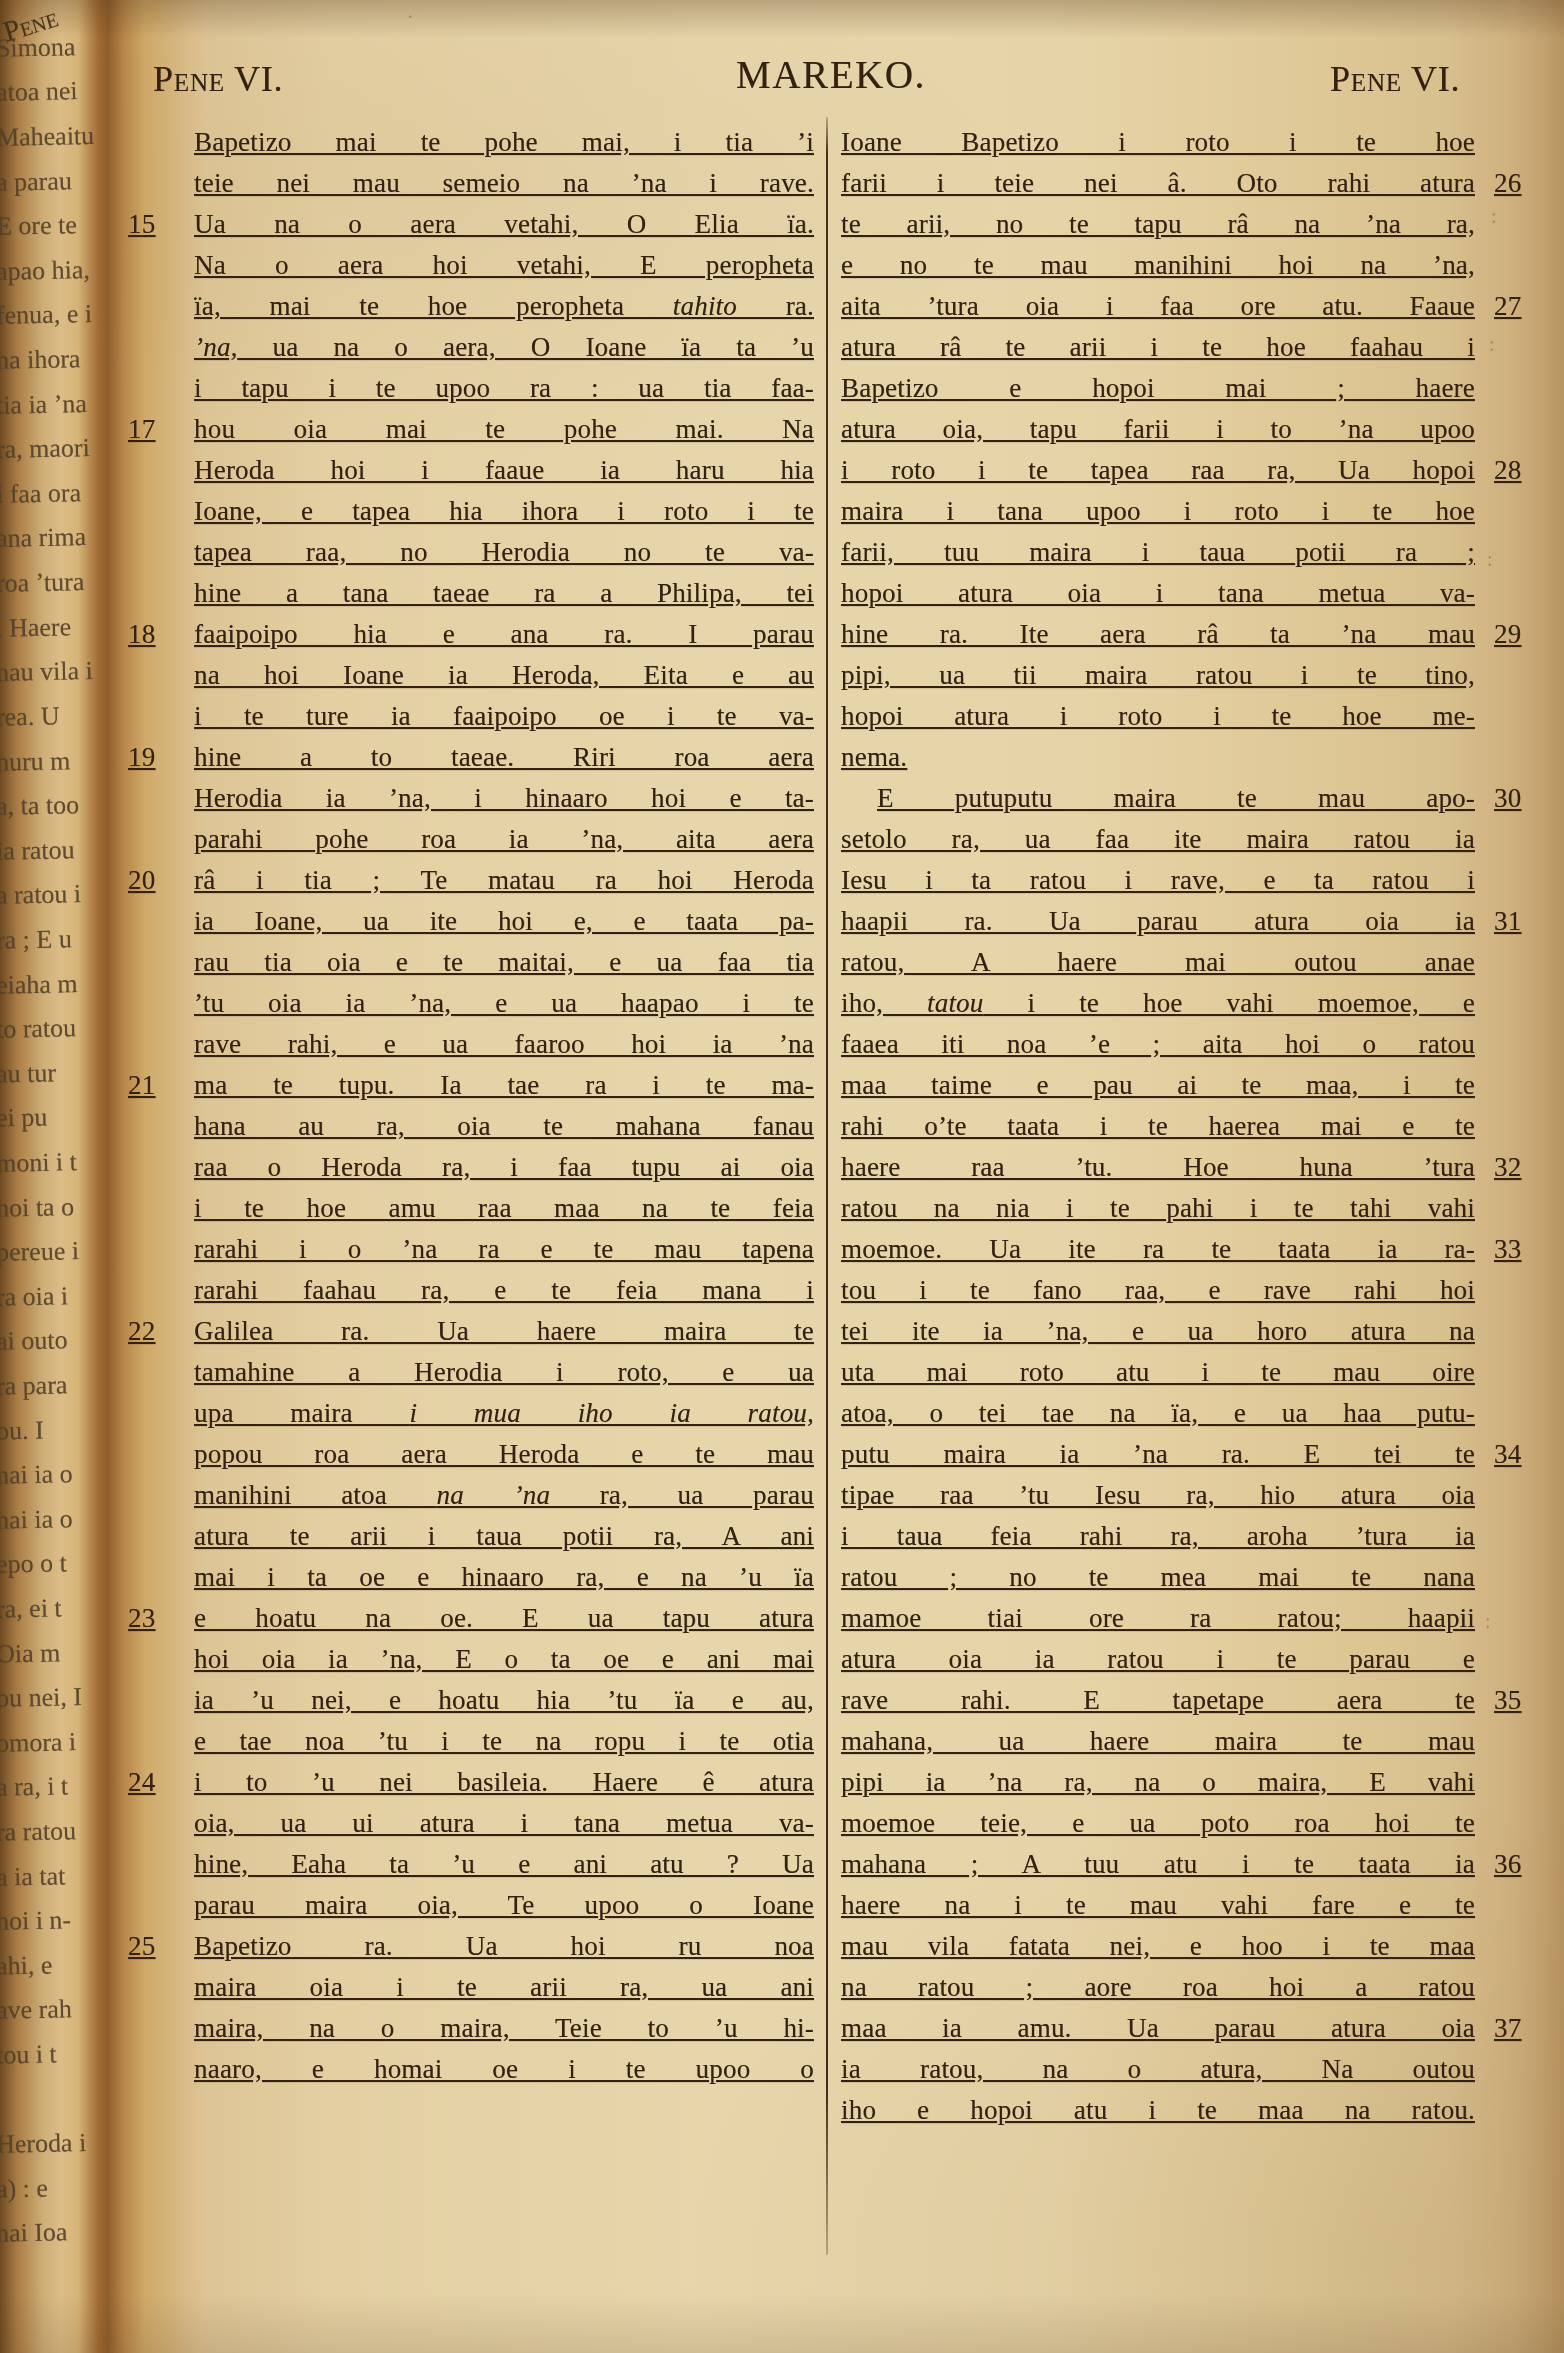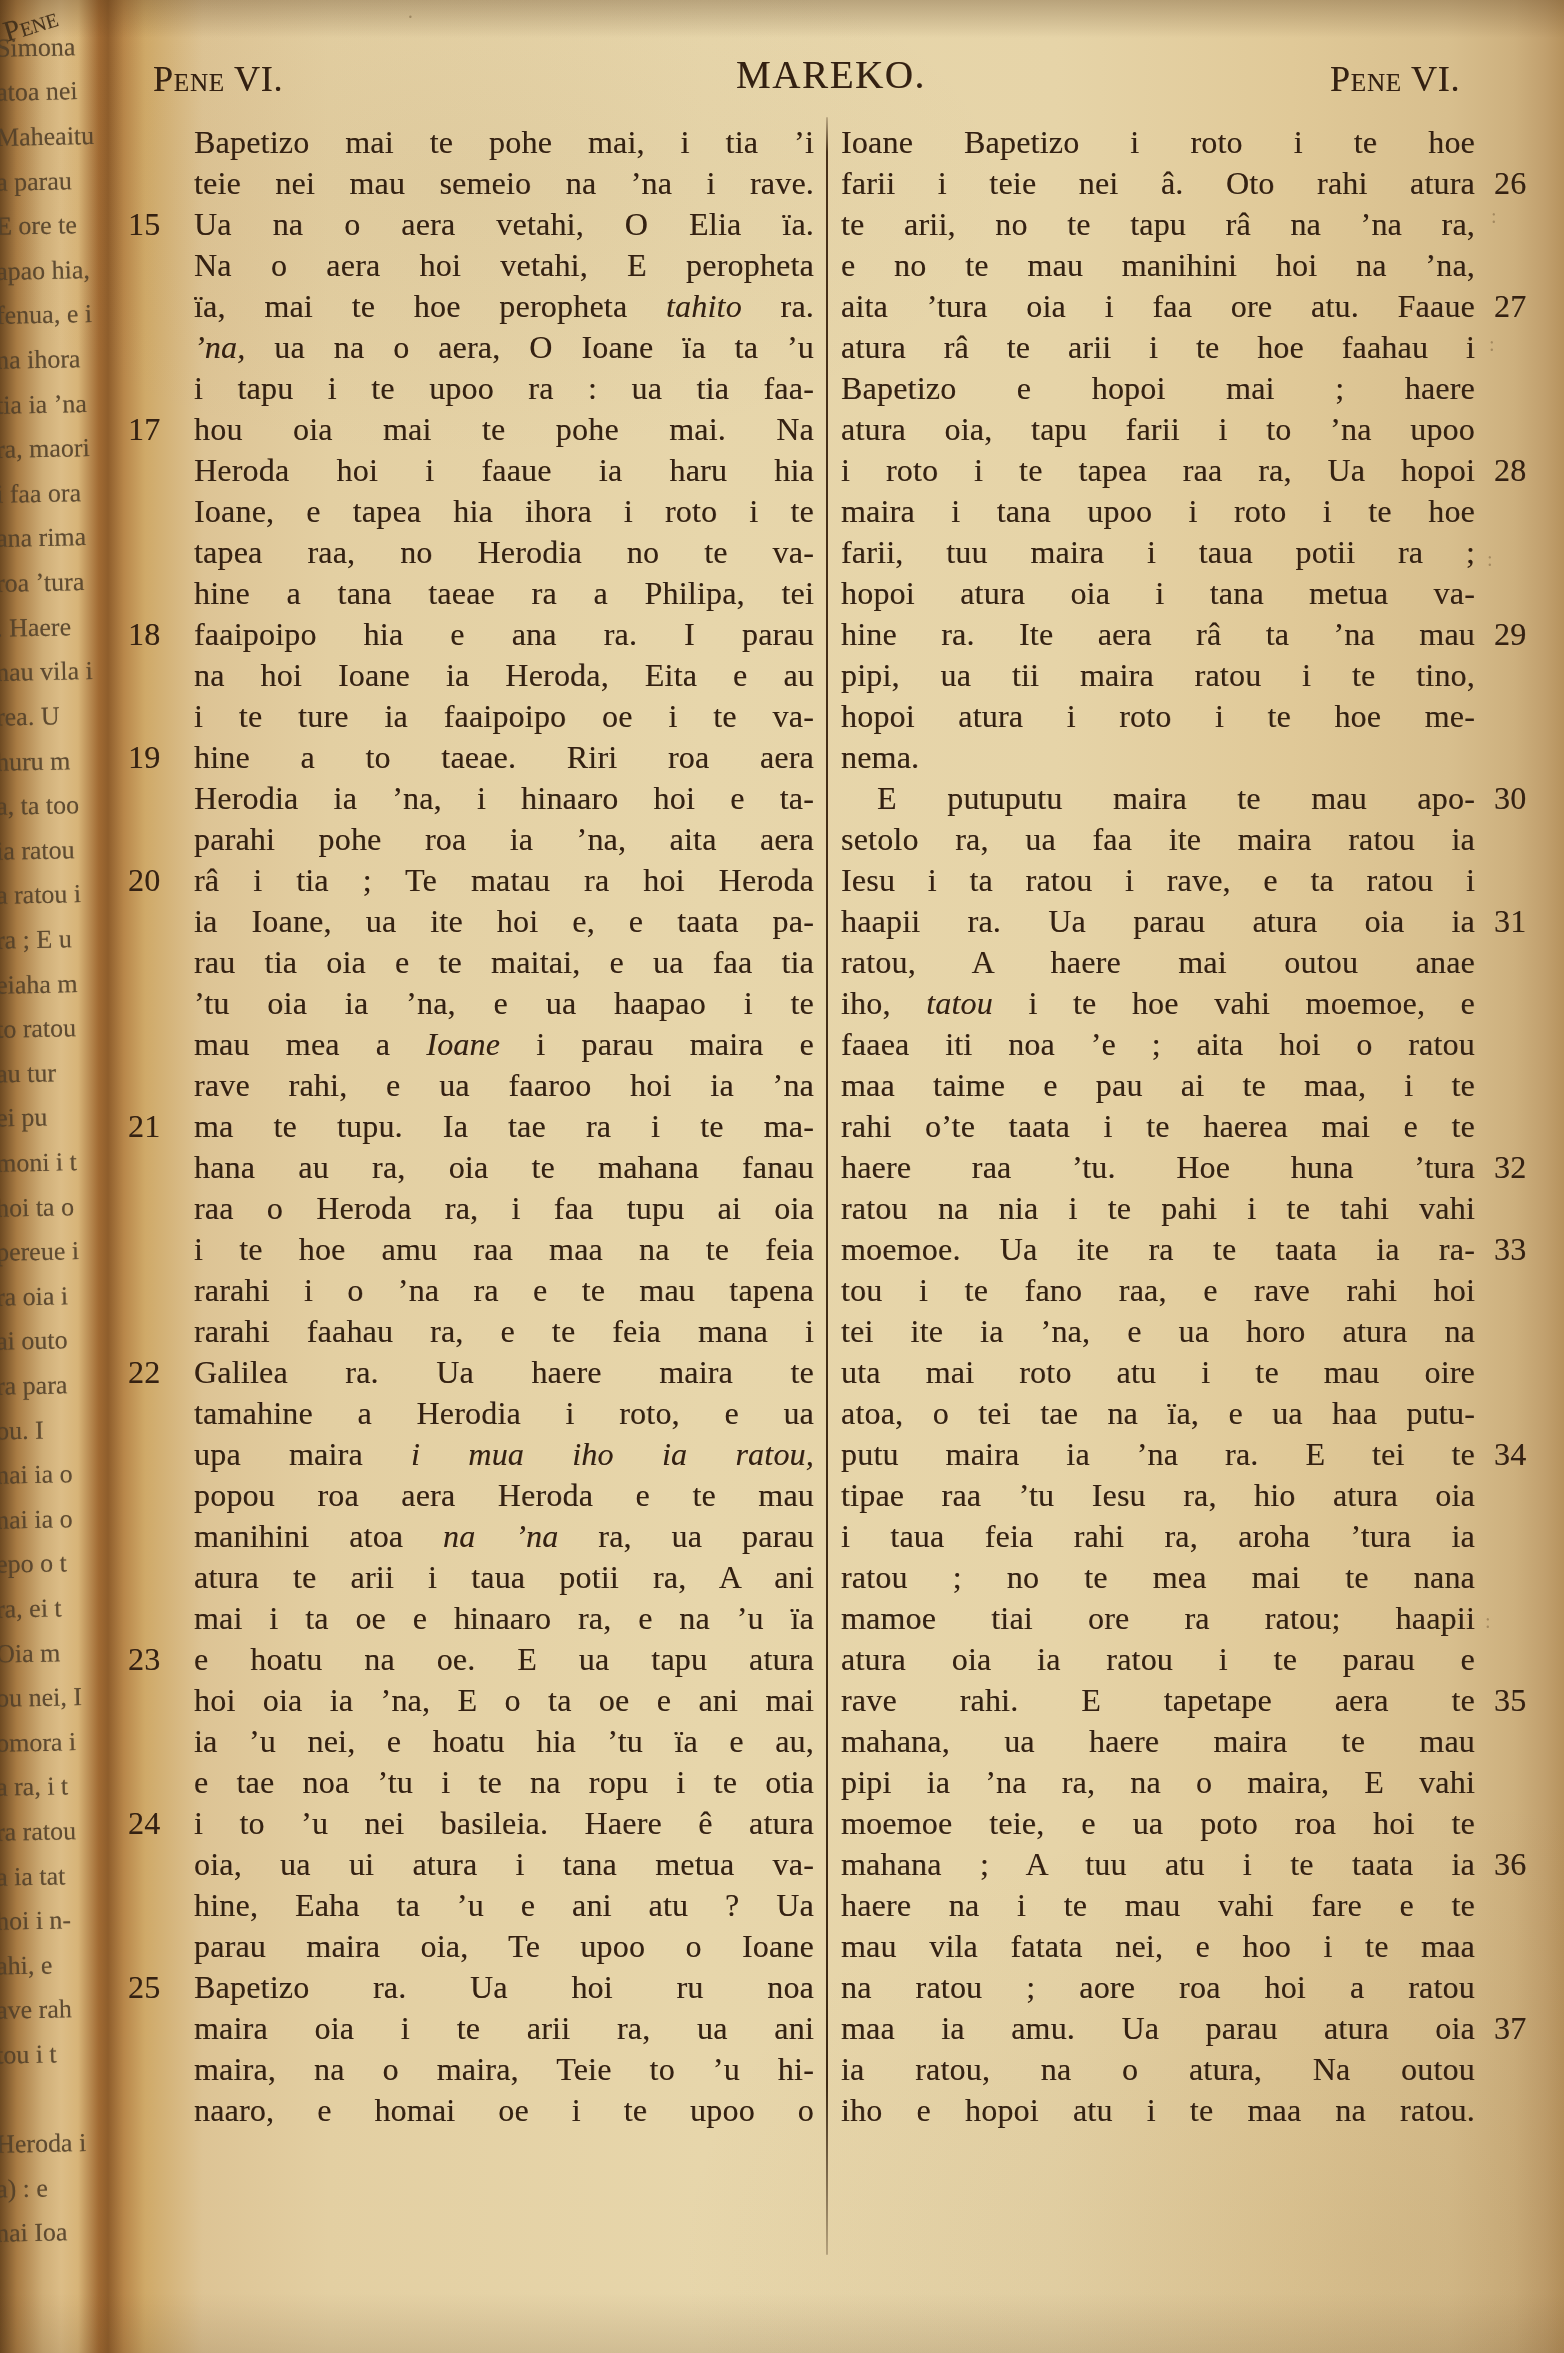--- a/index.html
+++ b/index.html
@@ -32,22 +32,22 @@
     position:absolute; left:3.1px; top:7.8px;
     font-variant:small-caps; font-size:29px; color:#46331;
     color:#46331d; transform:rotate(-17deg);
     text-shadow:0 0 0.8px rgba(70,50,25,.4);
   }
   .running-head { position:absolute; color:#342112; text-shadow:0.3px 0.3px 0.5px rgba(52,33,18,.5); }
   .rh-side { top:58px; font-variant:small-caps; font-size:36px; letter-spacing:0.8px; }
   .rh-left  { left:153px; }
   .rh-right { left:1330px; }
   .rh-center{ top:52px; left:831px; transform:translateX(-50%); font-size:39px; letter-spacing:1.6px; }
-  .col { position:absolute; top:122px; font-size:32px; line-height:41px; color:#342112;
-         text-shadow:0.3px 0.3px 0.5px rgba(52,33,18,.42); letter-spacing:0.2px; }
+  .col { position:absolute; top:122px; font-size:27px; line-height:41px; color:#342112;
+         text-shadow:0.3px 0.3px 0.5px rgba(52,33,18,.42); letter-spacing:0.2px;text-decoration:underline; }
   .col-left  { left:128px;  width:686px; }
   .col-right { left:841px; width:690px; }
   .line { display:flex; height:41px; }
   .ltxt { flex:1 1 auto; min-width:0; overflow:hidden;
           text-align:justify; text-align-last:justify; white-space:normal; }
   .ltxt.nojust { text-align-last:left; }
   .ltxt.ind { padding-left:36px; }
   .ltxt i { font-style:italic; }
   .vnum { flex:0 0 auto; }
   .vnum.vl { width:66px; text-align:left; }
@@ -206,24 +206,20 @@
       <div class="line">
         <span class="vnum vl"></span>
         <span class="ltxt">rau tia oia e te maitai, e ua faa tia</span>
       </div>
       <div class="line">
         <span class="vnum vl"></span>
         <span class="ltxt">’tu oia ia ’na, e ua haapao i te</span>
       </div>
       <div class="line">
         <span class="vnum vl"></span>
-        <span class="ltxt">mau mea a <i>Ioane</i> i parau maira e</span>
-      </div>
-      <div class="line">
-        <span class="vnum vl"></span>
         <span class="ltxt">rave rahi, e ua faaroo hoi ia ’na</span>
       </div>
       <div class="line">
         <span class="vnum vl">21</span>
         <span class="ltxt">ma te tupu. Ia tae ra i te ma-</span>
       </div>
       <div class="line">
         <span class="vnum vl"></span>
         <span class="ltxt">hana au ra, oia te mahana fanau</span>
       </div>

